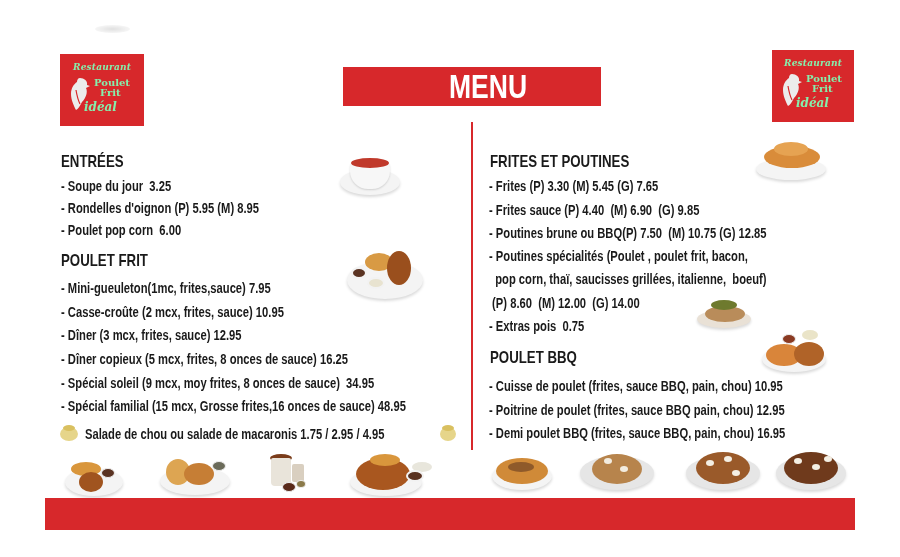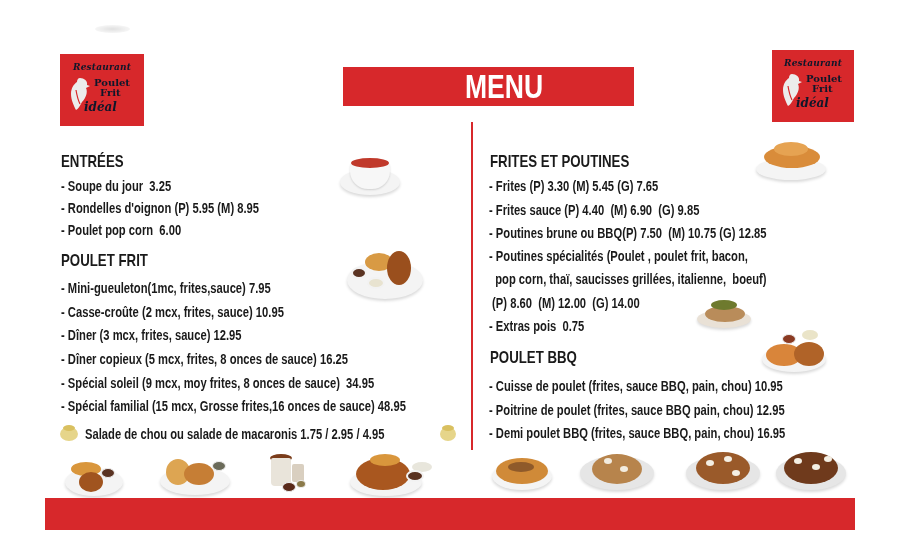--- a/index.html
+++ b/index.html
@@ -2,31 +2,31 @@
 <html><head>
   <meta charset="utf-8">
   <style>
     * { margin: 0; padding: 0; box-sizing: border-box; }
     html, body { width: 900px; height: 557px; background: #ffffff; overflow: hidden; }
     body { position: relative; font-family: "Liberation Sans", sans-serif; color: #1a1a1a; }
 
     .top-shadow { position: absolute; left: 95px; top: 25px; width: 35px; height: 8px; border-radius: 50%;
       background: radial-gradient(ellipse at center, rgba(0,0,0,0.12), rgba(0,0,0,0)); }
 
-    .logo { position: absolute; background: #d7282b; color: #0f172a; overflow: hidden; padding-left: 16px; }
+    .logo { position: absolute; background: #d7282b; color: #86efac; overflow: hidden; padding-left: 16px; }
     .logo-left { left: 60px; top: 54px; width: 84px; height: 72px; }
     .logo-right { left: 772px; top: 50px; width: 82px; height: 72px; }
     .logo .l-rest { position: absolute; left: 0; right: 0; top: 8px; text-align: center;
       font-family: "DejaVu Serif", serif; font-style: italic; font-weight: bold; font-size: 9px; letter-spacing: 0.2px; }
     .logo .l-bird { position: absolute; left: 8px; top: 22px; width: 24px; height: 36px; }
     .logo .l-poulet { position: absolute; left: 34px; top: 24px; font-family: "DejaVu Serif", serif; font-weight: bold; font-size: 10px; line-height: 10px; }
     .logo .l-frit { position: absolute; left: 40px; top: 34px; font-family: "DejaVu Serif", serif; font-weight: bold; font-size: 10px; line-height: 10px; }
     .logo .l-ideal { position: absolute; left: 24px; top: 47px; font-family: "DejaVu Serif", serif; font-style: italic; font-weight: bold; font-size: 12px; line-height: 12px; }
 
-    .menu-banner { position: absolute; left: 343px; top: 67px; width: 291px; height: 39px; background: #d7282b;
+    .menu-banner { position: absolute; left: 343px; top: 67px; width: 258px; height: 39px; background: #d7282b;
       display: flex; align-items: center; justify-content: center; padding-left: 32px; }
     .menu-banner span { color: #ffffff; font-family: "Liberation Sans", sans-serif; font-weight: bold; font-size: 34px;
       transform: scaleX(0.78); letter-spacing: 0px; display: inline-block; }
 
     .divider { position: absolute; left: 471px; top: 122px; width: 2px; height: 328px; background: #d7282b; }
 
     .section-title { position: absolute; font-family: "Liberation Sans", sans-serif; font-weight: bold; font-size: 17px;
       color: #1a1a1a; transform-origin: left top; transform: scaleX(0.78); white-space: nowrap; }
     .item { position: absolute; font-family: "Liberation Sans", sans-serif; font-weight: bold; font-size: 14px;
       color: #1a1a1a; transform-origin: left top; transform: scaleX(0.8); white-space: pre; line-height: 16px; }

